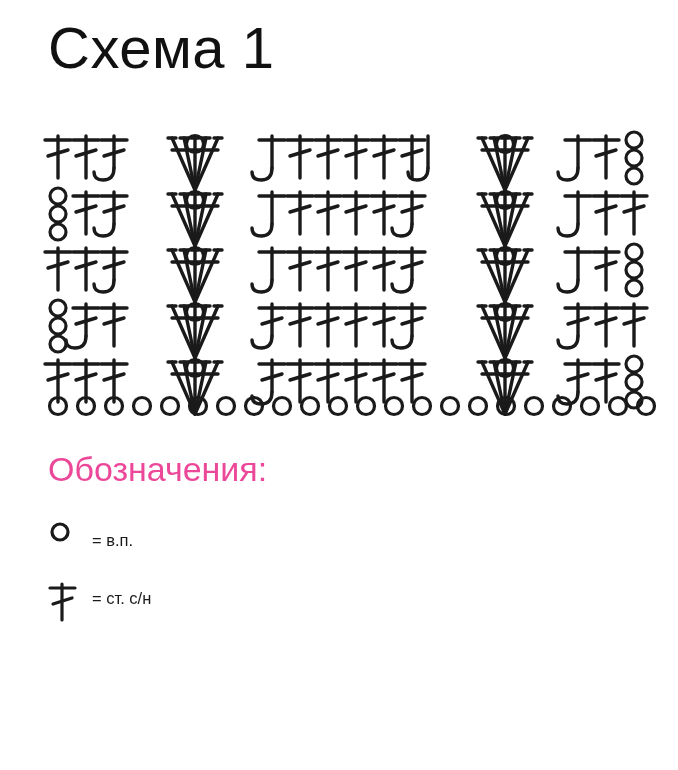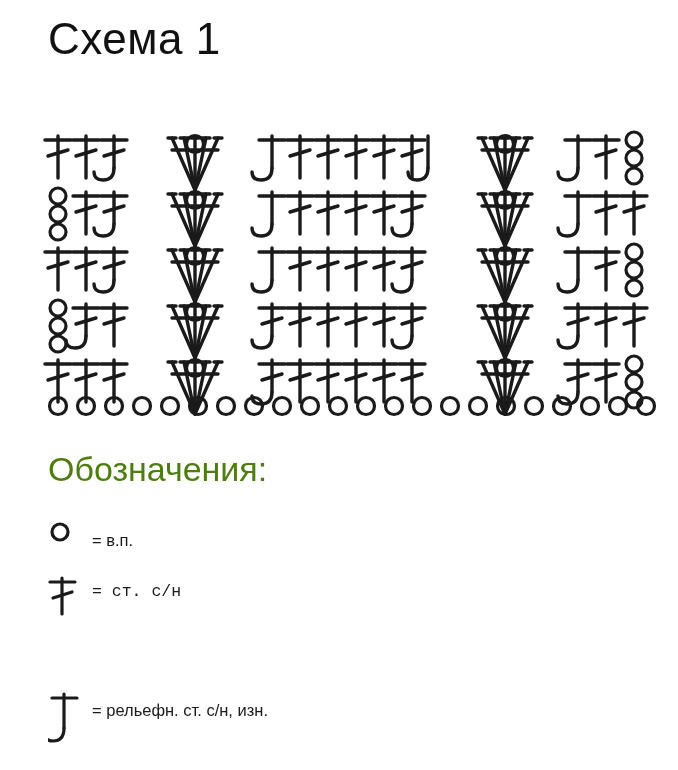--- a/index.html
+++ b/index.html
@@ -16,33 +16,33 @@
     overflow: hidden;
   }
   #page {
     position: absolute;
     inset: 0;
   }
   .title {
     position: absolute;
     left: 48px;
     top: 14px;
-    font-size: 44px;
+    font-size: 58px;
     font-weight: 400;
     letter-spacing: 0.5px;
     color: #111111;
     white-space: nowrap;
   }
   .legend-title {
     position: absolute;
     left: 48px;
     top: 450px;
     font-size: 34px;
     font-weight: 400;
-    color: #4d7c0f;
+    color: #ec4899;
     white-space: nowrap;
   }
   .chart-area {
     position: absolute;
     left: 0;
     top: 110px;
     width: 678px;
     height: 320px;
   }
   .legend-area {
@@ -503,41 +503,29 @@
 
     <div class="legend-row" style="top:18px;">
       <div class="legend-sym">
         <svg width="44" height="40" viewBox="0 0 44 40">
           <circle cx="12" cy="14" r="8" class="stroke" stroke-width="3.2"></circle>
         </svg>
       </div>
       <div class="legend-text">= в.п.</div>
     </div>
 
-    <div class="legend-row" style="top:70px;font-family:Liberation Mono, monospace;">
+    <div class="legend-row" style="top:76px;">
       <div class="legend-sym">
         <svg width="44" height="48" viewBox="0 0 44 48">
           <g class="stroke" stroke-width="3.2">
             <line x1="14" y1="8" x2="14" y2="44"></line>
             <line x1="2" y1="12" x2="27" y2="12"></line>
             <line x1="5" y1="28" x2="24" y2="22"></line>
           </g>
         </svg>
       </div>
       <div class="legend-text">= ст. с/н</div>
     </div>
 
 
-    <div class="legend-row" style="top:188px;">
-      <div class="legend-sym">
-        <svg width="44" height="62" viewBox="0 0 44 62">
-          <g class="stroke" stroke-width="3.2">
-            <line x1="16" y1="6" x2="16" y2="40"></line>
-            <line x1="4" y1="10" x2="29" y2="10"></line>
-            <path d="M16 40 q0 13 -11 13 q-9 0 -9 -9"></path>
-          </g>
-        </svg>
-      </div>
-      <div class="legend-text">= рельефн. ст. с/н, изн.</div>
-    </div>
 
   </div>
 </div>
 
 </body></html>

